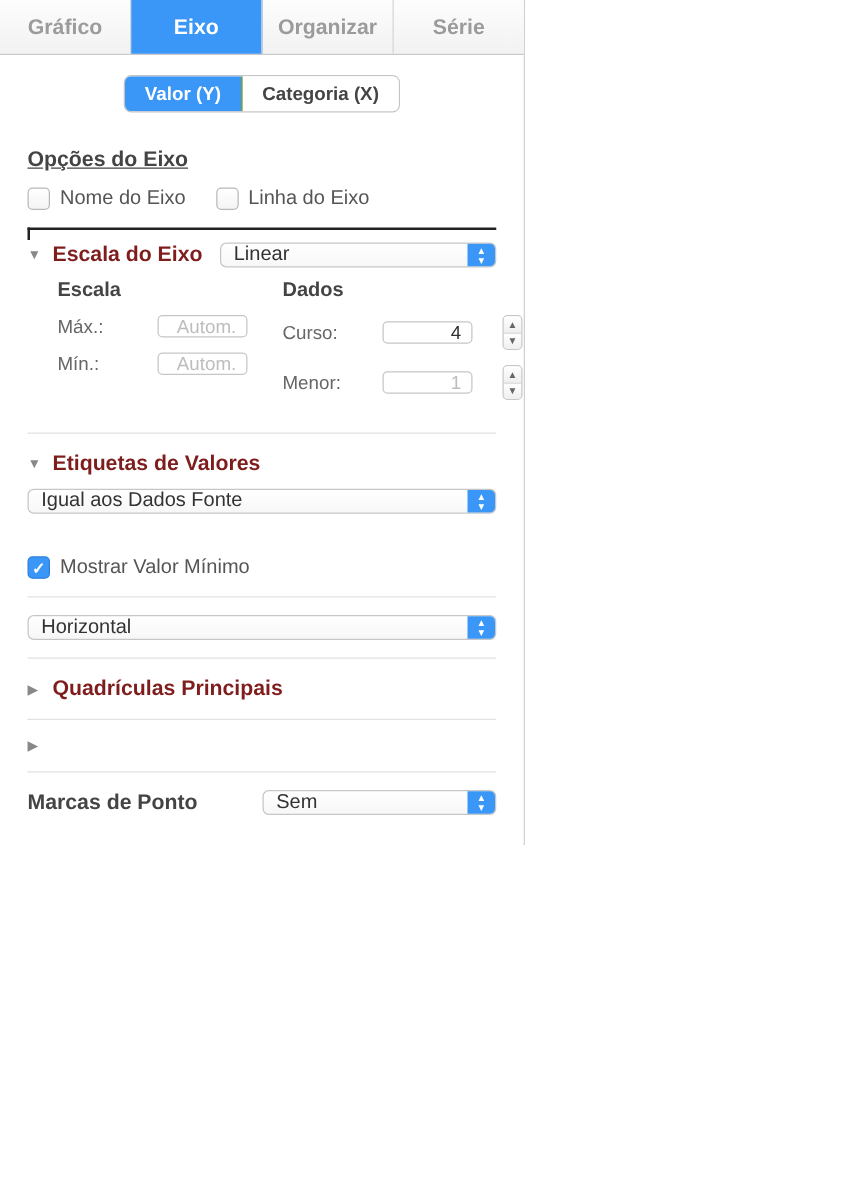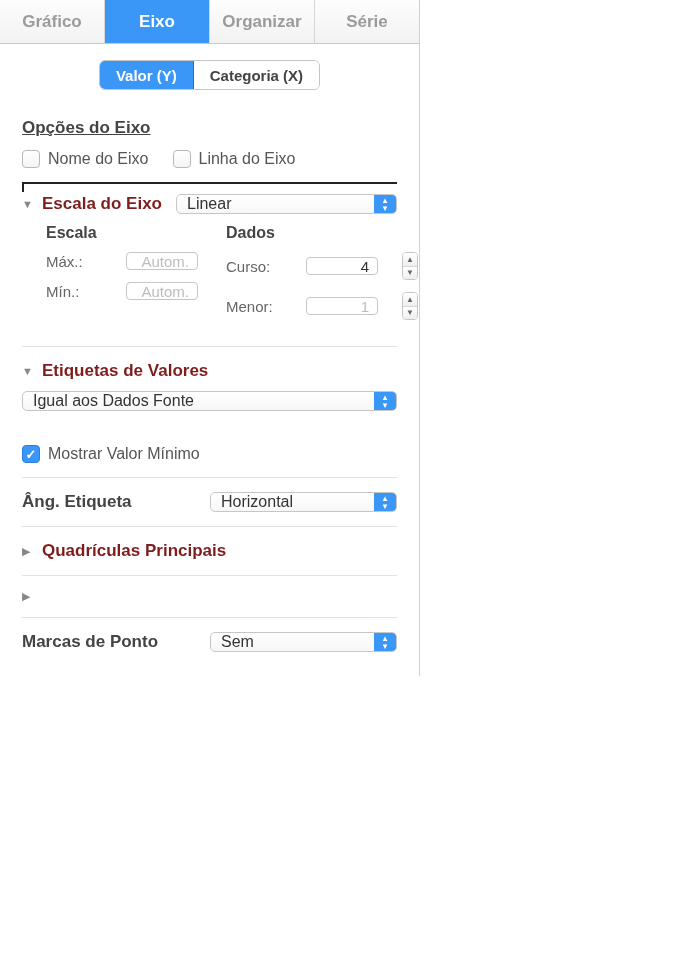--- a/index.html
+++ b/index.html
@@ -330,21 +330,20 @@
     <div style="height:34px"></div>
 
     <div class="check-item">
       <span class="checkbox checked"></span>
       <span>Mostrar Valor Mínimo</span>
     </div>
 
     <hr class="divider">
 
     <div class="label-select-row">
-      <span class="rlabel">Âng. Etiqueta</span>
       <div class="select">
         <span class="value">Horizontal</span>
         <span class="arrows"></span>
       </div>
     </div>
 
     <hr class="divider">
 
     <div class="disc">
       <span class="tri">▶</span>

